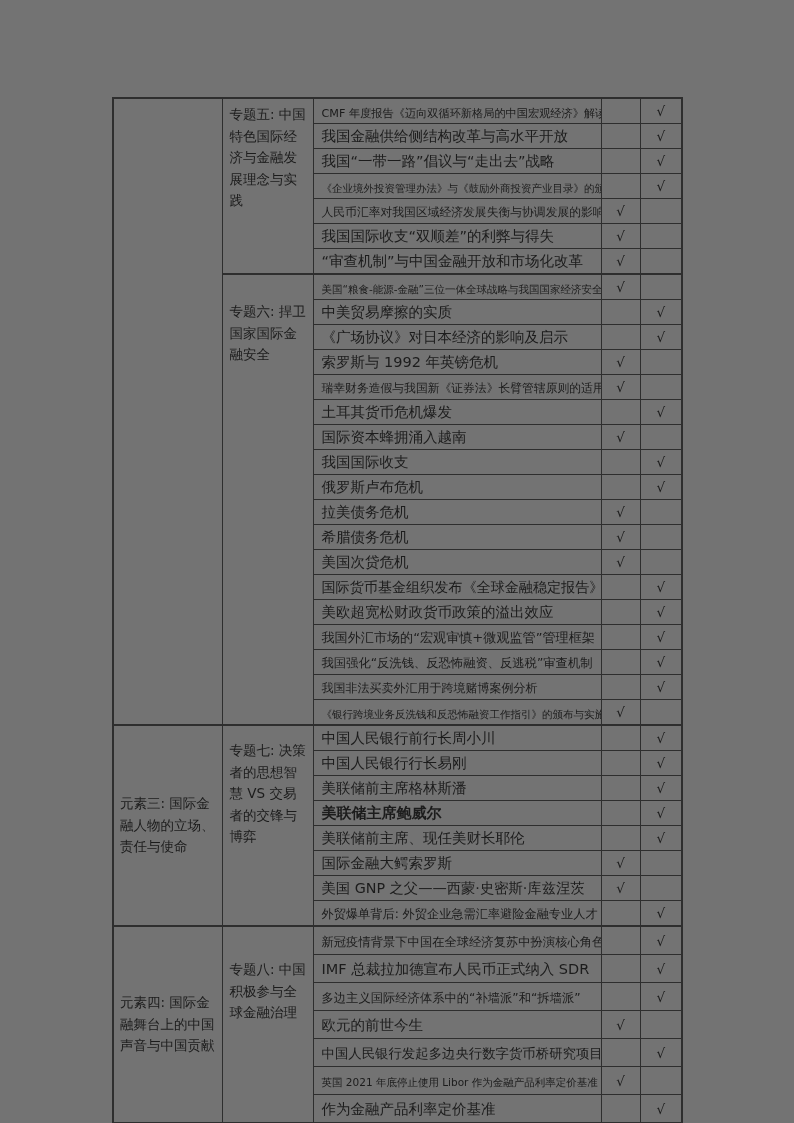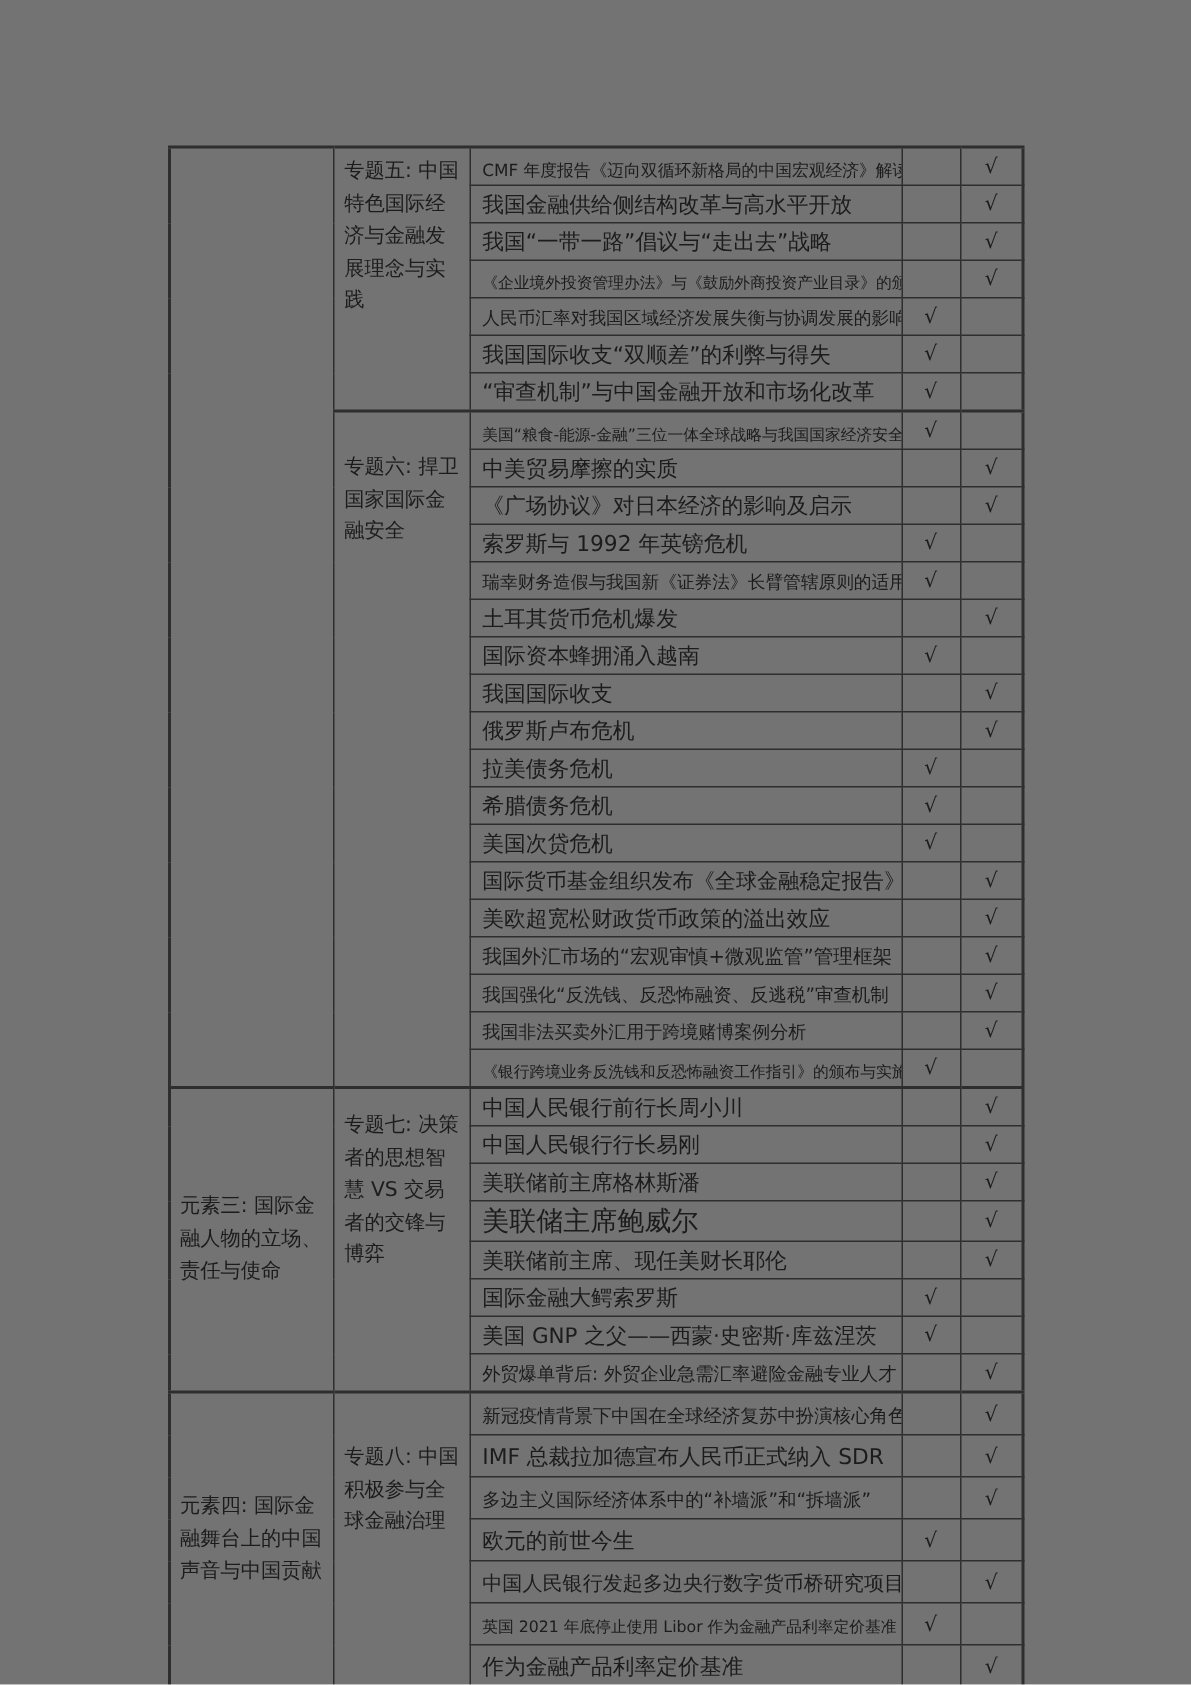--- a/index.html
+++ b/index.html
@@ -210,21 +210,21 @@
           <td class="item-cell"><span style="font-size: 14.5px;">中国人民银行行长易刚</span></td>
           <td class="check-cell"></td>
           <td class="check-cell"><span>√</span></td>
         </tr>
         <tr class="s2">
           <td class="item-cell"><span style="font-size: 14.5px;">美联储前主席格林斯潘</span></td>
           <td class="check-cell"></td>
           <td class="check-cell"><span>√</span></td>
         </tr>
         <tr class="s2">
-          <td class="item-cell"><span style="font-size: 18px;">美联储主席鲍威尔</span></td>
+          <td class="item-cell"><span style="font-size: 15px; font-weight: bold;">美联储主席鲍威尔</span></td>
           <td class="check-cell"></td>
           <td class="check-cell"><span>√</span></td>
         </tr>
         <tr class="s2">
           <td class="item-cell"><span style="font-size: 14.5px;">美联储前主席、现任美财长耶伦</span></td>
           <td class="check-cell"></td>
           <td class="check-cell"><span>√</span></td>
         </tr>
         <tr class="s2">
           <td class="item-cell"><span style="font-size: 14.5px;">国际金融大鳄索罗斯</span></td>

